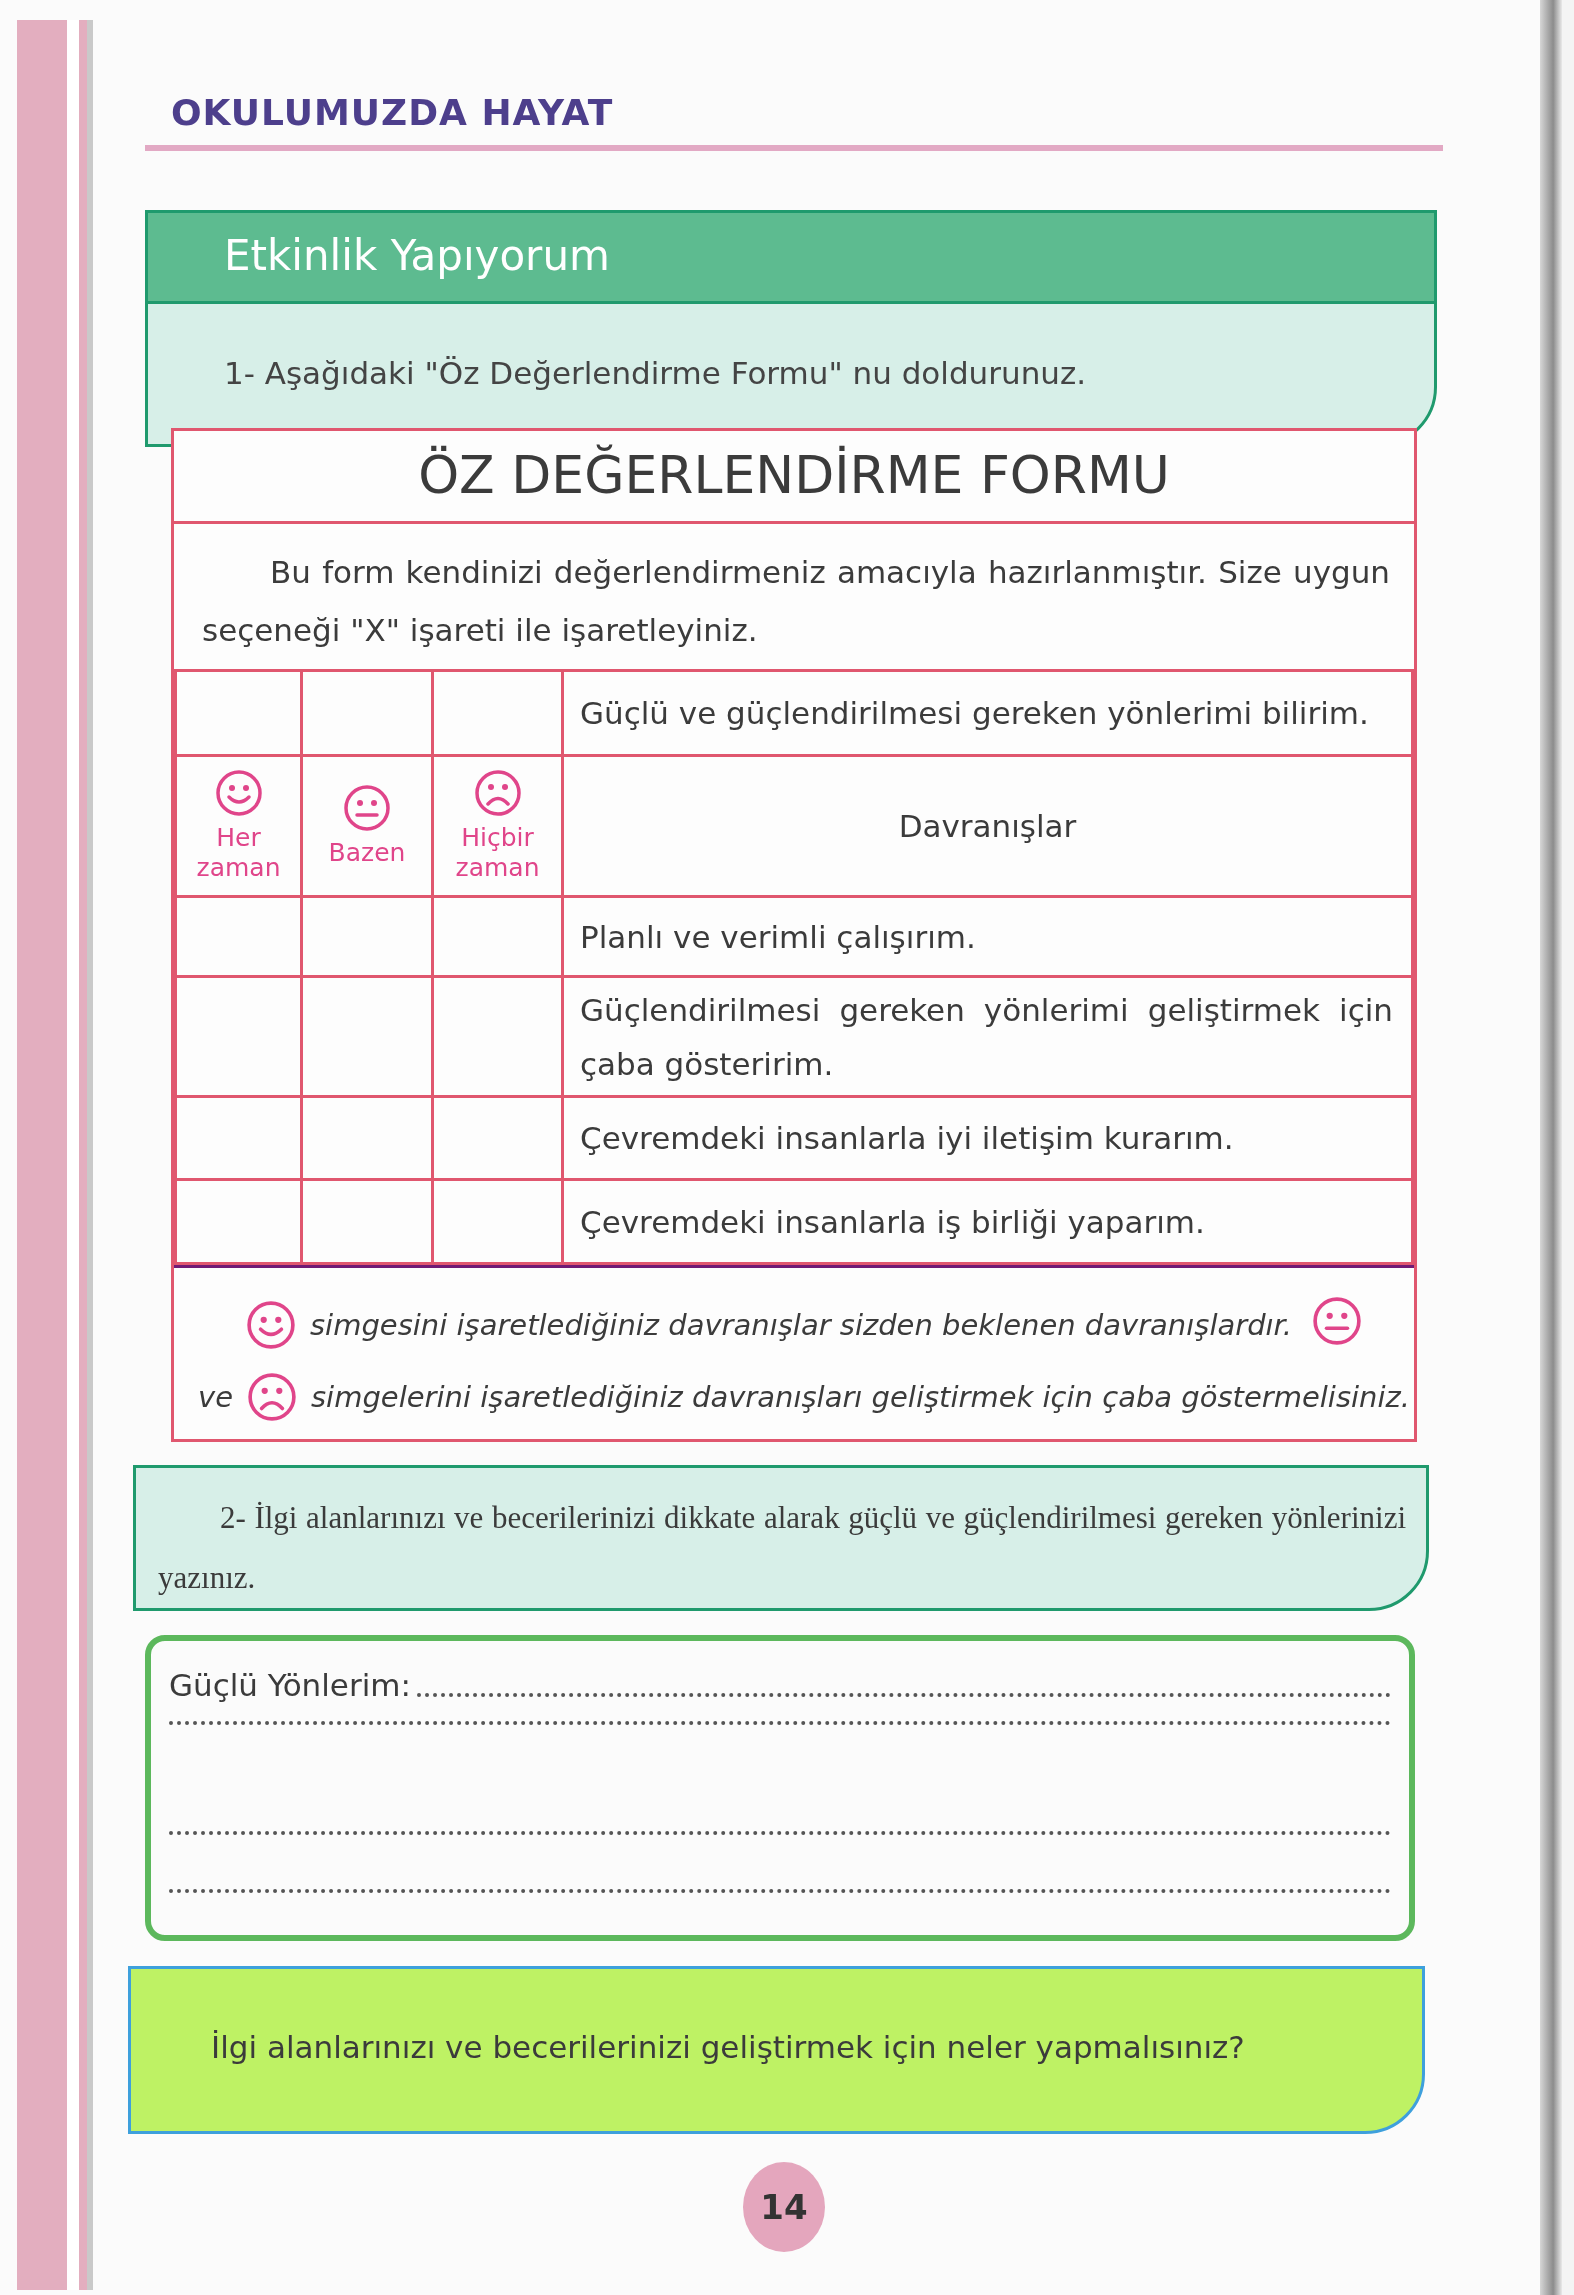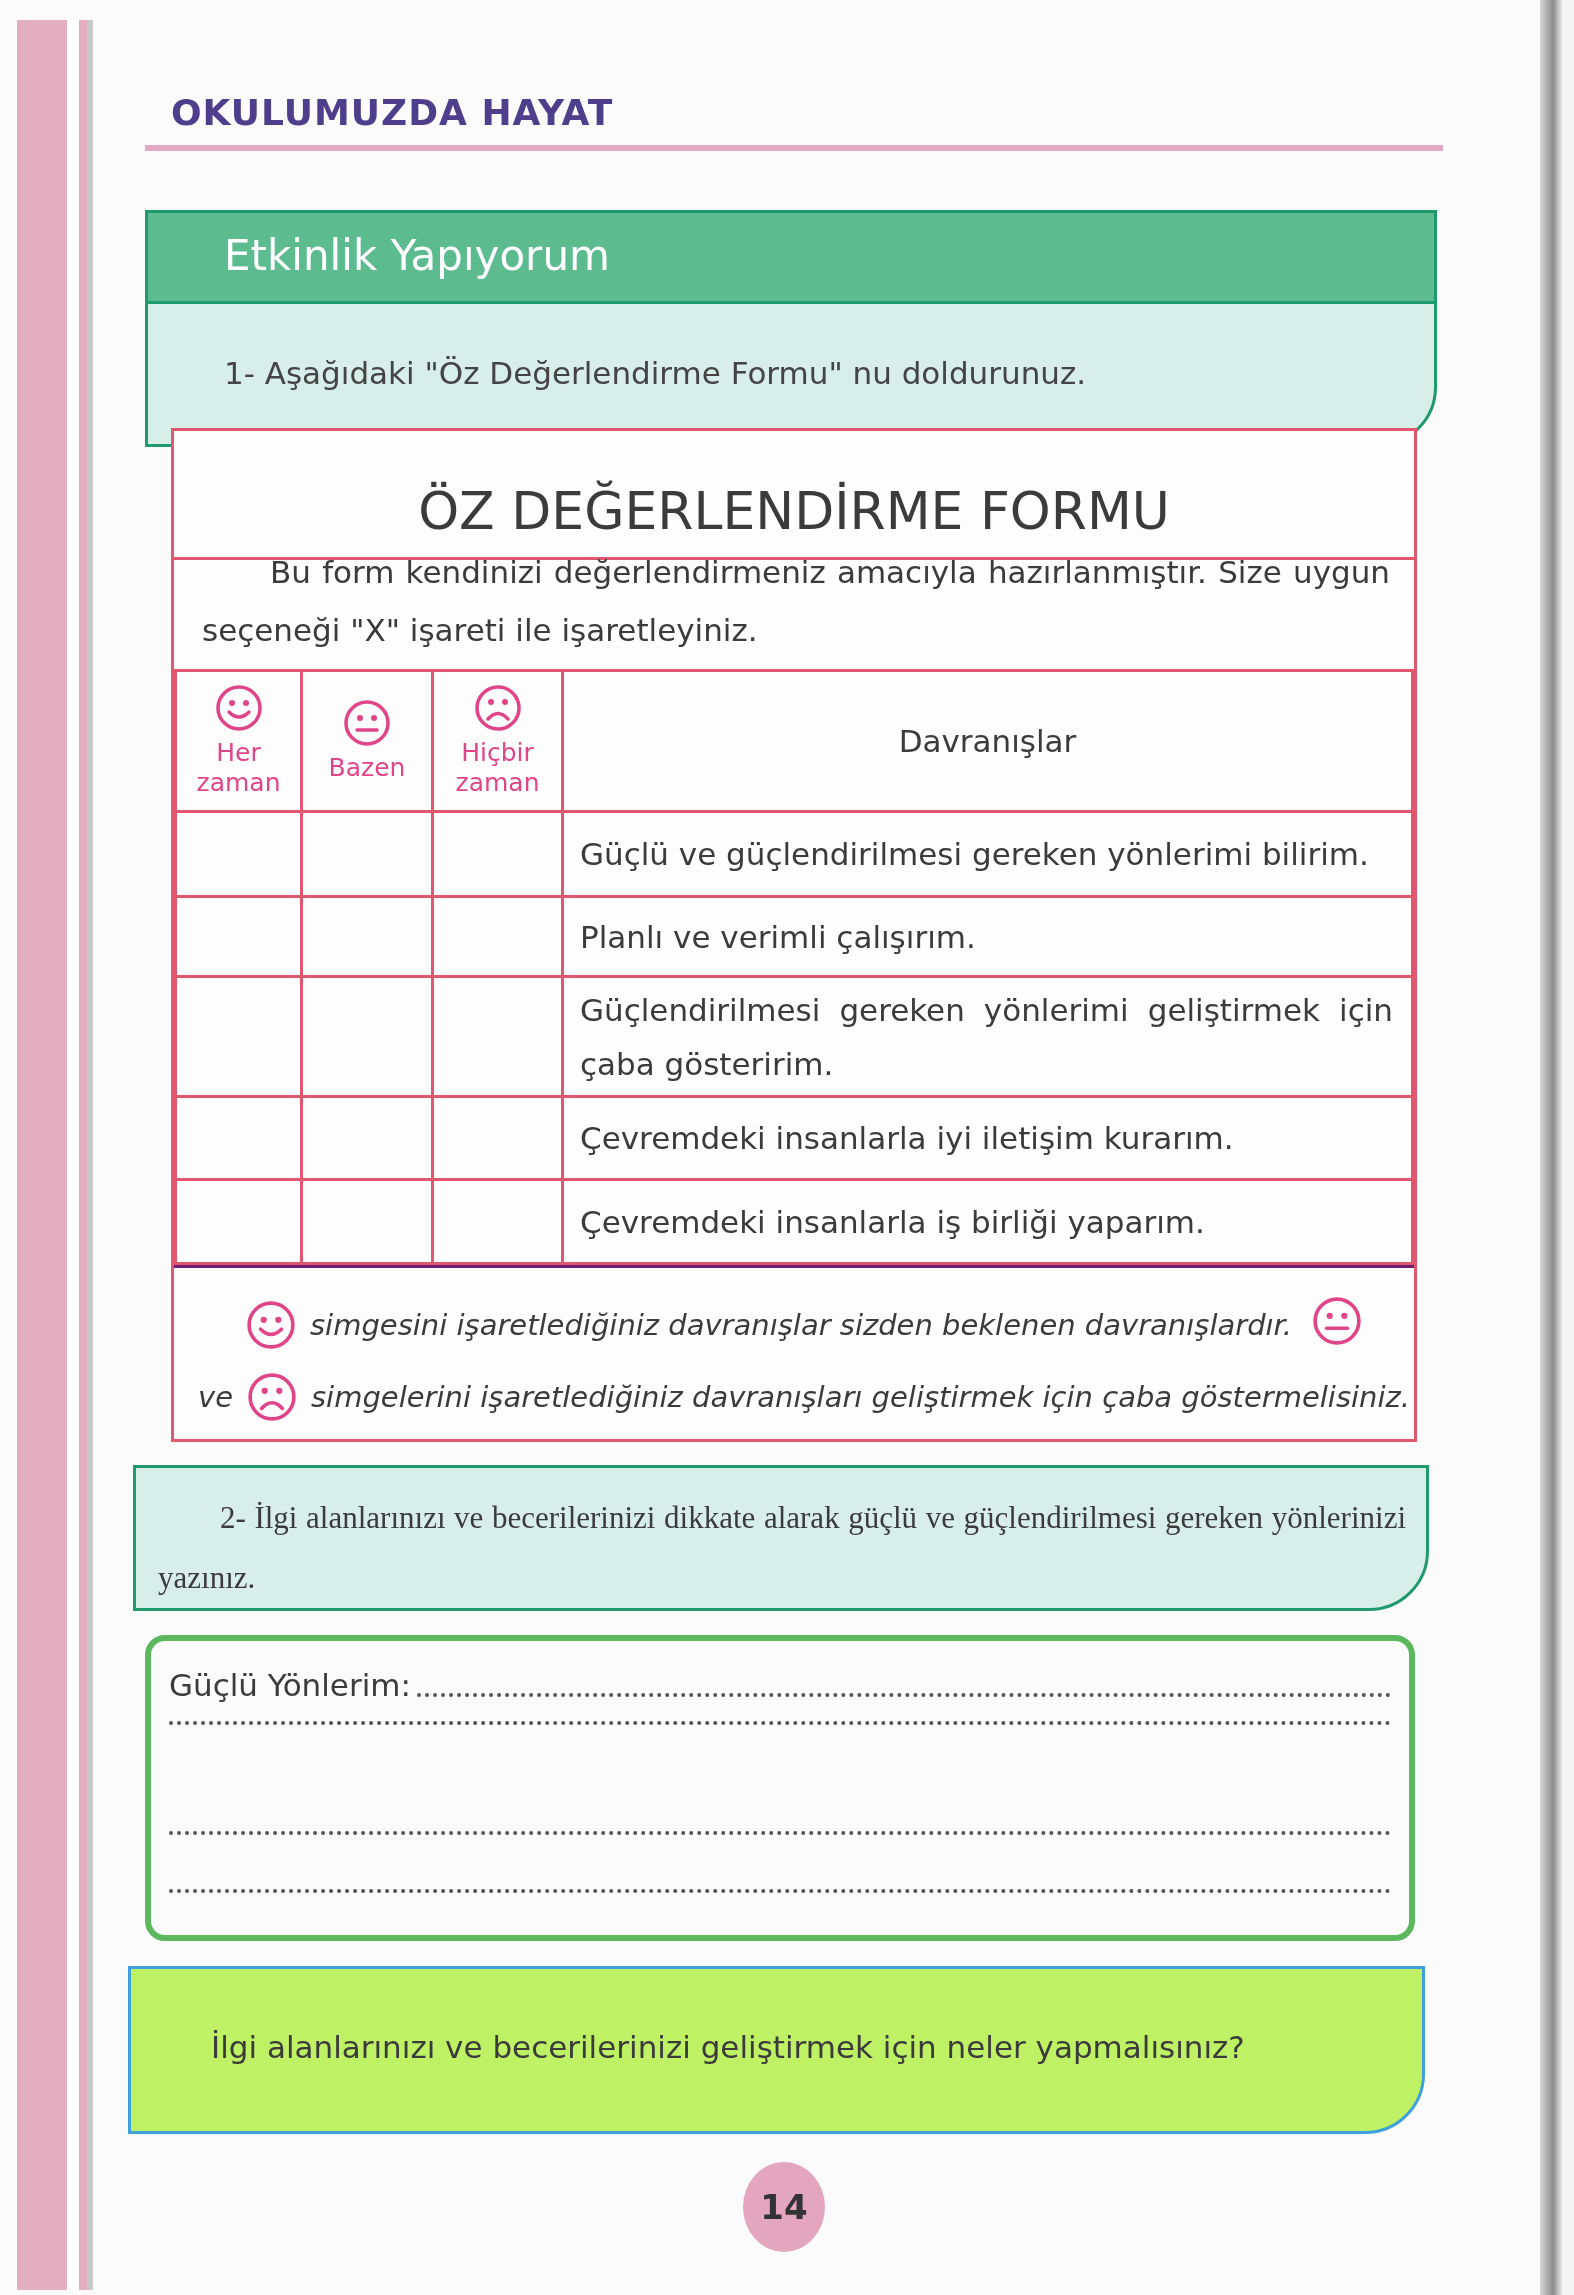--- a/index.html
+++ b/index.html
@@ -29,21 +29,21 @@
     border:3px solid #1f9a6d; border-bottom-right-radius:60px; background:#d7efe8; overflow:hidden;
     box-sizing:border-box;
     margin-top:40px;
   }
   .act-title-bar { position:absolute; left:0; top:0; right:0; height:88px; background:#5dbb90; border-bottom:3px solid #1f9a6d; }
   .act-title { position:absolute; left:76px; top:18px; font-size:42px; color:#ffffff; }
   .act-instruction { position:absolute; left:76px; top:142px; font-size:31px; color:#444; }
 
   
   .form { left:171px; top:428px; width:1246px; height:1014px; border:3px solid #e0576f; box-sizing:border-box; background:#fdfdfd; }
-  .form-title-row { position:absolute; left:0; right:0; top:0; height:90px; border-bottom:3px solid #e0576f;margin-top:36px; }
+  .form-title-row { position:absolute; left:0; right:0; top:0; height:90px; border-bottom:3px solid #e0576f; }
   .form-title { position:absolute; left:0; right:0; top:14px; text-align:center; font-size:52px; color:#3b3b3b; }
   .form-intro { position:absolute; left:28px; right:24px; top:112px; font-size:31px; line-height:58px; color:#3b3b3b; text-indent:68px; text-align:justify; }
   .grid-table { position:absolute; left:0; right:0; top:238px; border-collapse:collapse; width:100%; }
   .grid-table td { border:3px solid #e0576f; padding:0; vertical-align:middle; }
   .grid-table tr:first-child td { border-top:3px solid #e0576f; }
   .hdr-cell { height:138px; text-align:center; color:#e0458a; font-size:25px; line-height:30px; }
   .face { display:block; margin:0 auto 6px; }
   .beh-hdr { text-align:center; font-size:31px; color:#3b3b3b; }
   .beh { padding-left:16px !important; padding-right:18px !important; font-size:31px; color:#3b3b3b; line-height:54px; }
   .beh-justify { text-align:justify; text-align-last:left; }
@@ -97,21 +97,27 @@
   <div class="form-intro">Bu form kendinizi değerlendirmeniz amacıyla hazırlanmıştır. Size uygun seçeneği "X" işareti ile işaretleyiniz.</div>
 
   <table class="grid-table">
     <colgroup>
       <col style="width:126px">
         <col style="width:131px">
         <col style="width:130px">
         <col>
     </colgroup>
     <tbody>
-        <tr>
+        <tr style="height:85px">
+      <td></td>
+      <td></td>
+      <td></td>
+      <td class="beh">Güçlü ve güçlendirilmesi gereken yönlerimi bilirim.</td>
+    </tr>
+    <tr>
       <td class="hdr-cell">
         <svg class="face" width="48" height="48" viewBox="0 0 48 48">
           <circle cx="24" cy="24" r="21" fill="none" stroke="#e0458a" stroke-width="3.5"></circle>
           <circle cx="17" cy="19" r="3" fill="#e0458a"></circle>
               <circle cx="31" cy="19" r="3" fill="#e0458a"></circle>
           <path d="M14 28 Q24 38 34 28" fill="none" stroke="#e0458a" stroke-width="3.5" stroke-linecap="round"></path>
         </svg>
         <div>Her</div>
         <div>zaman</div>
       </td>
@@ -129,26 +135,20 @@
           <circle cx="24" cy="24" r="21" fill="none" stroke="#e0458a" stroke-width="3.5"></circle>
           <circle cx="17" cy="18" r="3" fill="#e0458a"></circle>
               <circle cx="31" cy="18" r="3" fill="#e0458a"></circle>
           <path d="M14 35 Q24 24 34 35" fill="none" stroke="#e0458a" stroke-width="3.5" stroke-linecap="round"></path>
         </svg>
         <div>Hiçbir</div>
         <div>zaman</div>
       </td>
       <td class="beh-hdr">Davranışlar</td>
     </tr>
-    <tr style="height:85px">
-      <td></td>
-      <td></td>
-      <td></td>
-      <td class="beh">Güçlü ve güçlendirilmesi gereken yönlerimi bilirim.</td>
-    </tr>
     <tr style="height:80px">
       <td></td>
       <td></td>
       <td></td>
       <td class="beh">Planlı ve verimli çalışırım.</td>
     </tr>
     <tr style="height:120px">
       <td></td>
       <td></td>
       <td></td>

